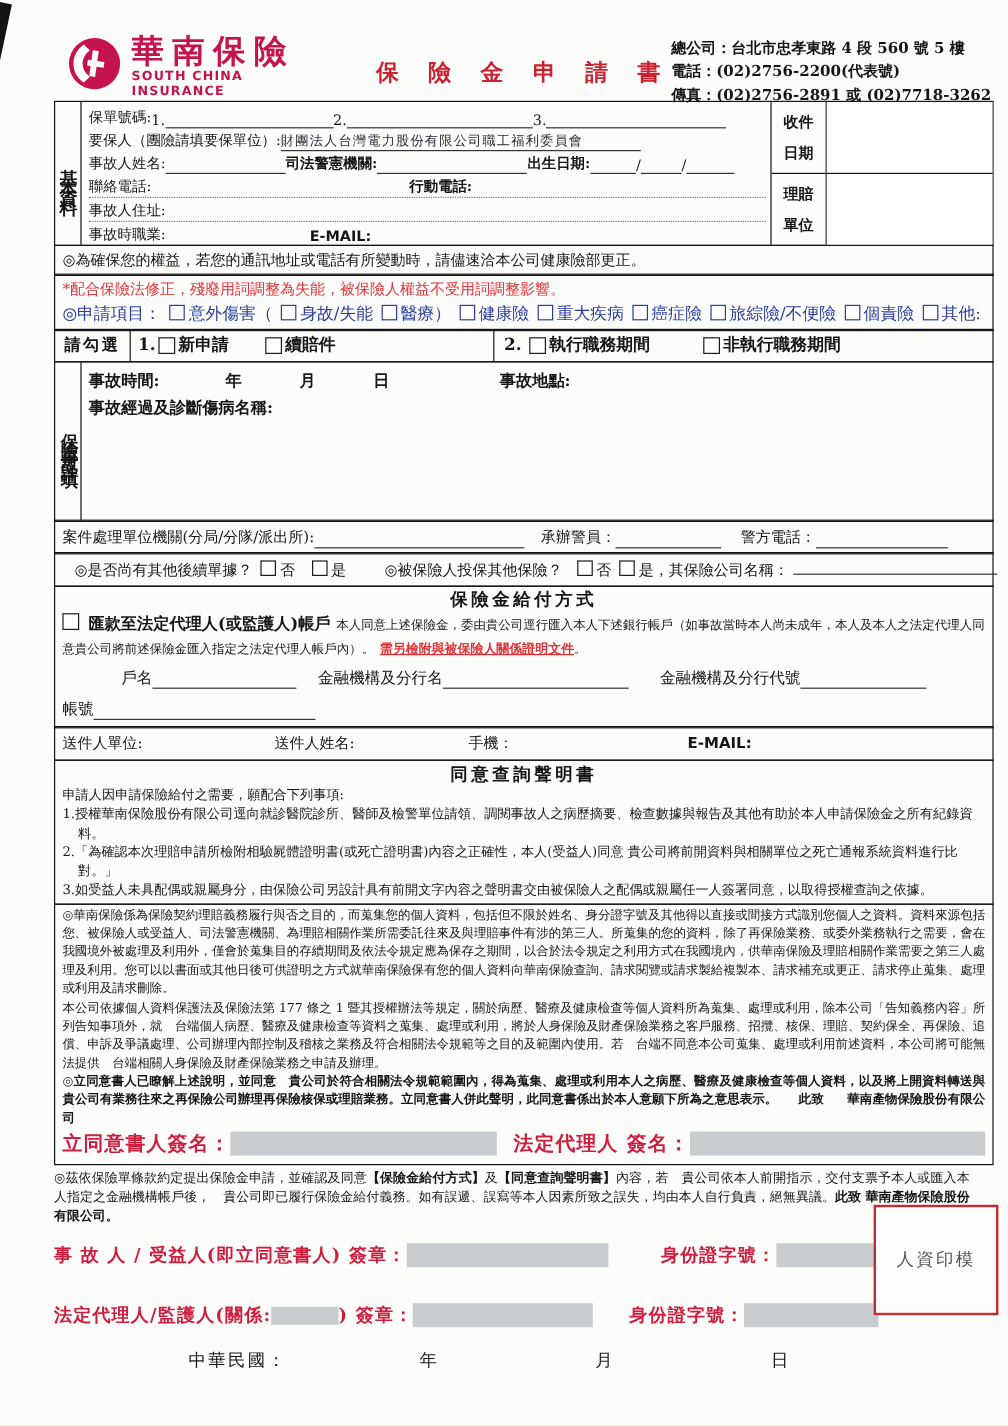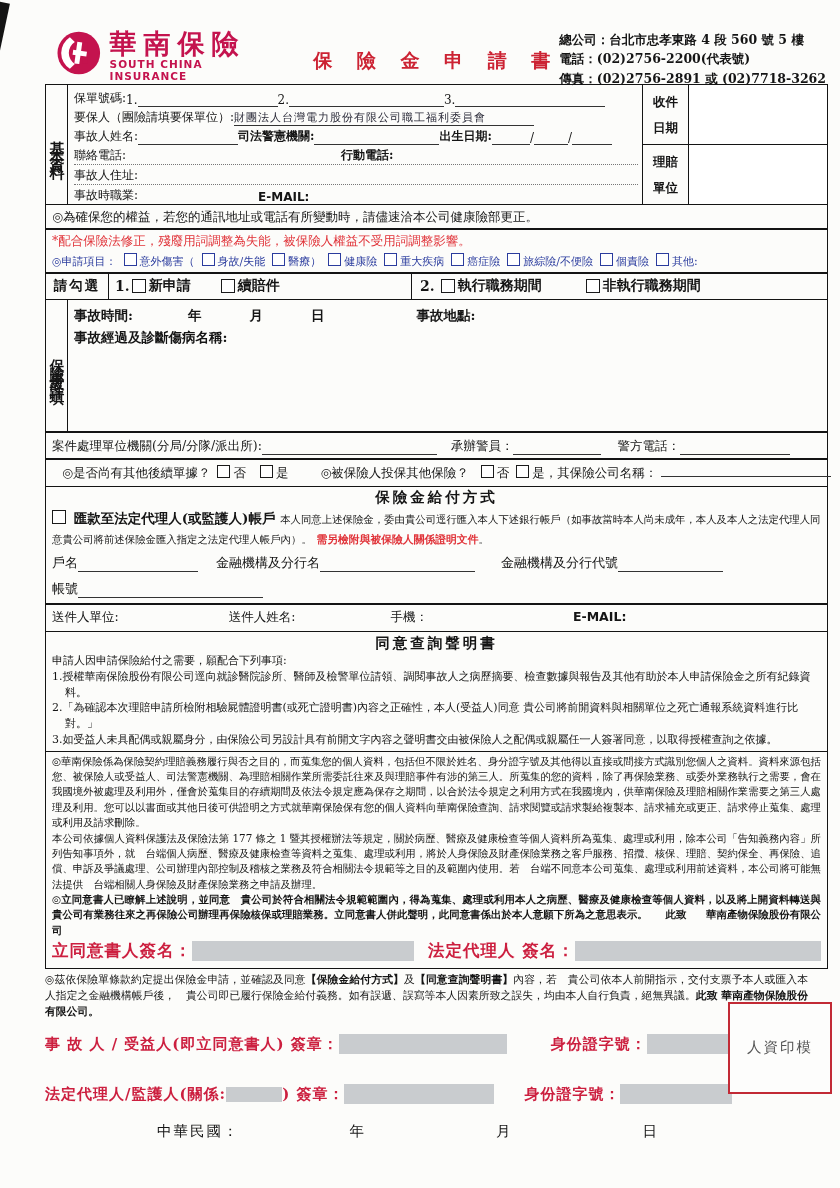--- a/index.html
+++ b/index.html
@@ -37,21 +37,21 @@
   .basic-right{width:184px;border-left:1.5px solid #141414;display:flex;flex-direction:column;}
   .rcell{flex:1;display:flex;}
   .rcell + .rcell{border-top:1.6px solid #141414;}
   .rlab{width:45px;border-right:1.6px solid #141414;display:flex;align-items:center;justify-content:center;
         font-size:12.5px;font-weight:bold;}
   .rlab span{width:2em;text-align:center;word-break:break-all;line-height:2.1;}
   .rbox{flex:1;background:#fff;}
   
   .notice{font-size:12.5px;padding:4px 6px 3px 6px;}
   .red-note{color:#e03238;font-size:12.5px;padding:4px 6px 1px 6px;}
-  .blue-row{color:#2b3c9e;font-size:11px;padding:2px 6px 4px 6px;white-space:nowrap;}
+  .blue-row{color:#2b3c9e;font-size:14px;padding:2px 6px 4px 6px;white-space:nowrap;}
   .cb{display:inline-block;width:11px;height:11px;border:1.4px solid currentColor;vertical-align:-1px;
         margin:0 3px 0 7px;background:#fff;}
   .cb.k{border-color:#1a1a1a;}
   
   .tick-row{display:flex;font-size:14px;font-weight:bold;height:26px;align-items:center;}
   .tick-c0{width:62px;align-self:stretch;border-right:1.5px solid #141414;display:flex;align-items:center;
         justify-content:center;letter-spacing:2px;font-size:13.5px;}
   .tick-c1{width:296px;align-self:stretch;border-right:1.5px solid #141414;display:flex;align-items:center;padding-left:6px;}
   .tick-c2{flex:1;display:flex;align-items:center;padding-left:8px;}
   .tick-row .cb{width:12px;height:12px;}
@@ -61,22 +61,22 @@
   .acc-spacer{height:82px;}
   
   .police{font-size:12.5px;padding:6px 6px 4px 6px;display:flex;align-items:flex-end;white-space:nowrap;}
   .followup{font-size:12.5px;padding:4px 16px;white-space:nowrap;}
   
   .pay{padding:1px 6px 4px 6px;}
   .ptitle{text-align:center;font-weight:bold;font-size:14.5px;letter-spacing:3px;}
   .popt{font-size:13.5px;font-weight:bold;margin-top:1px;}
   .popt .rednote{color:#e03238;}
   .psmall{font-size:10.4px;font-weight:normal;}
-  .red-ul{color:#e03238;font-weight:bold;}
-  .pfields{display:flex;align-items:flex-end;font-size:13px;margin-top:6px;white-space:nowrap;}
+  .red-ul{color:#e03238;font-weight:bold;text-decoration:underline;}
+  .pfields{display:flex;align-items:flex-end;font-size:13px;margin-top:6px;white-space:nowrap;justify-content:center;}
   .pacct{display:flex;align-items:flex-end;font-size:13px;margin-top:8px;margin-bottom:2px;}
   
   .sender{display:flex;font-size:12.5px;padding:5px 6px;white-space:nowrap;}
   
   .consent{padding:2px 6px 3px 6px;}
   .ctitle{text-align:center;font-weight:bold;font-size:14.5px;letter-spacing:3px;}
   .cintro{font-size:11px;line-height:1.45;}
   .citem{font-size:11px;line-height:1.45;padding-left:13px;text-indent:-13px;}
   
   .privacy{padding:2px 6px 4px 6px;font-size:10.4px;line-height:1.48;text-align:justify;}

